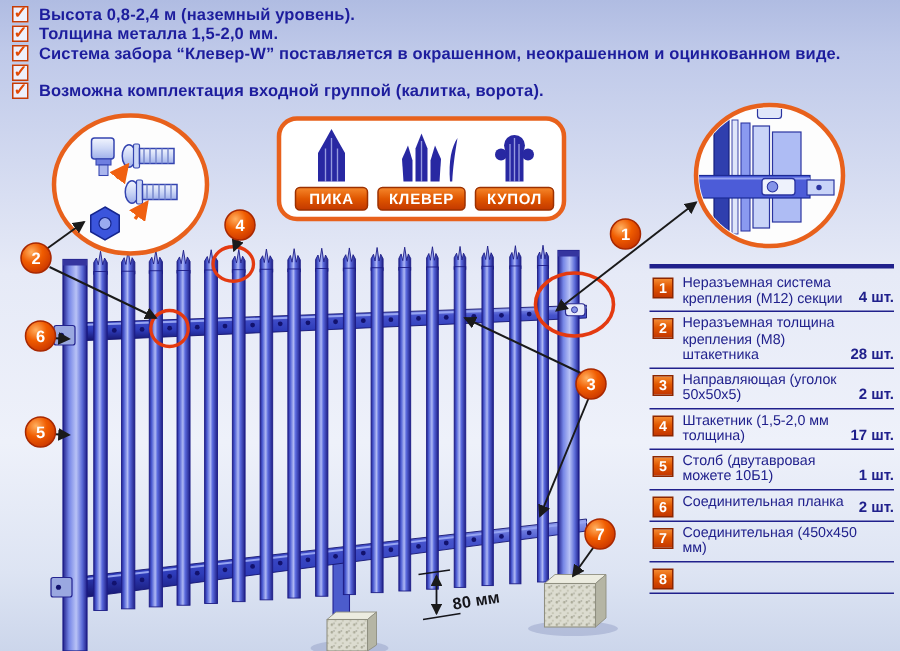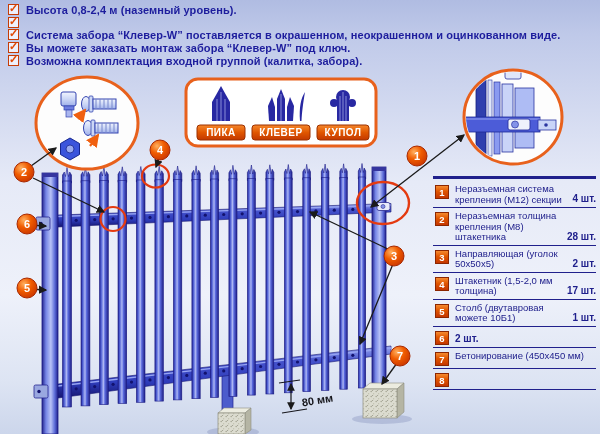--- a/index.html
+++ b/index.html
@@ -32,32 +32,32 @@
 
 <div class="stage">
 
   <div class="hdr">
     <div class="hdr-row">
       <span class="chk"></span>
       <span class="hdr-txt">Высота 0,8-2,4 м (наземный уровень).</span>
     </div>
     <div class="hdr-row">
       <span class="chk"></span>
+      <span class="hdr-txt">Толщина металла 1,5-2,0 мм.</span>
     </div>
     <div class="hdr-row">
       <span class="chk"></span>
       <span class="hdr-txt">Система забора “Клевер-W” поставляется в окрашенном, неокрашенном и оцинкованном виде.</span>
     </div>
     <div class="hdr-row">
       <span class="chk"></span>
-      <span class="hdr-txt">Вы можете заказать монтаж забора “Клевер-W” под ключ.</span>
     </div>
     <div class="hdr-row">
       <span class="chk"></span>
-      <span class="hdr-txt">Возможна комплектация входной группой (калитка, забора).</span>
+      <span class="hdr-txt">Возможна комплектация входной группой (калитка, ворота).</span>
     </div>
   </div>
 
   <svg width="600" height="434" viewBox="0 0 600 434">
     <defs>
       <linearGradient id="pk" x1="0" y1="0" x2="1" y2="0">
         <stop offset="0" stop-color="#23238e"></stop>
           <stop offset=".18" stop-color="#4c5cd2"></stop>
         <stop offset=".45" stop-color="#aeb8f4"></stop>
           <stop offset=".62" stop-color="#5a6ade"></stop>
@@ -380,25 +380,26 @@
       <div class="lg-name">Штакетник (1,5-2,0 мм толщина)</div>
       <div class="lg-qty">17 шт.</div>
     </div>
     <div class="lg-item">
       <div class="lg-num">5</div>
       <div class="lg-name">Столб (двутавровая можете 10Б1)</div>
       <div class="lg-qty">1 шт.</div>
     </div>
     <div class="lg-item">
       <div class="lg-num">6</div>
+      <div class="lg-name">Соединительная планка</div>
       <div class="lg-qty">2 шт.</div>
     </div>
     <div class="lg-item">
       <div class="lg-num">7</div>
-      <div class="lg-name">Бетонирование (450х450 мм)</div>
+      <div class="lg-name">Соединительная (450х450 мм)</div>
       <div class="lg-qty"></div>
     </div>
     <div class="lg-item">
       <div class="lg-num">8</div>
       <div class="lg-qty"></div>
     </div>
   </div>
 </div>
 
 </body></html>

